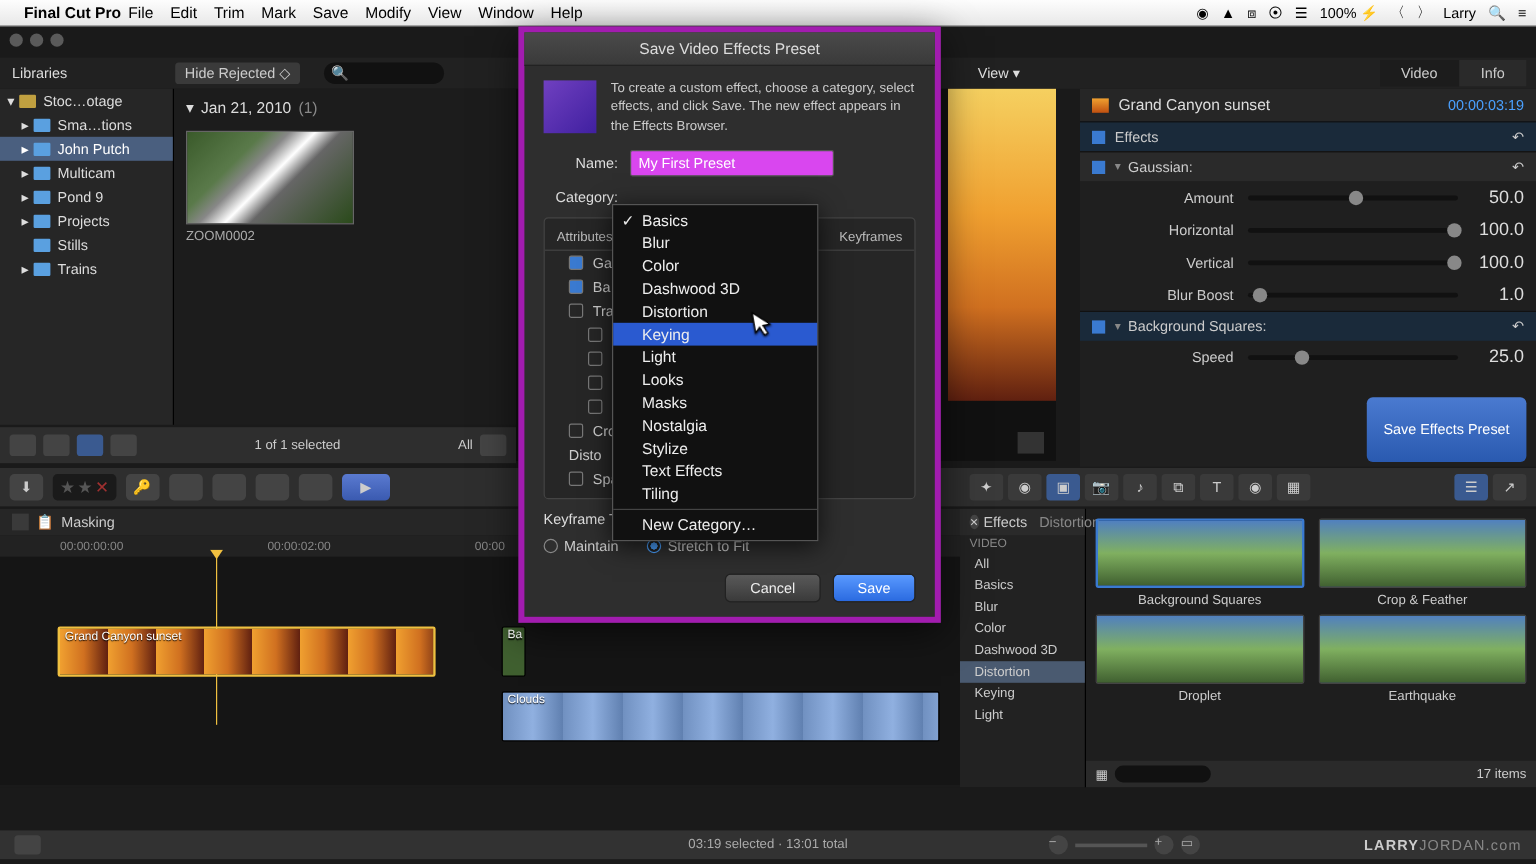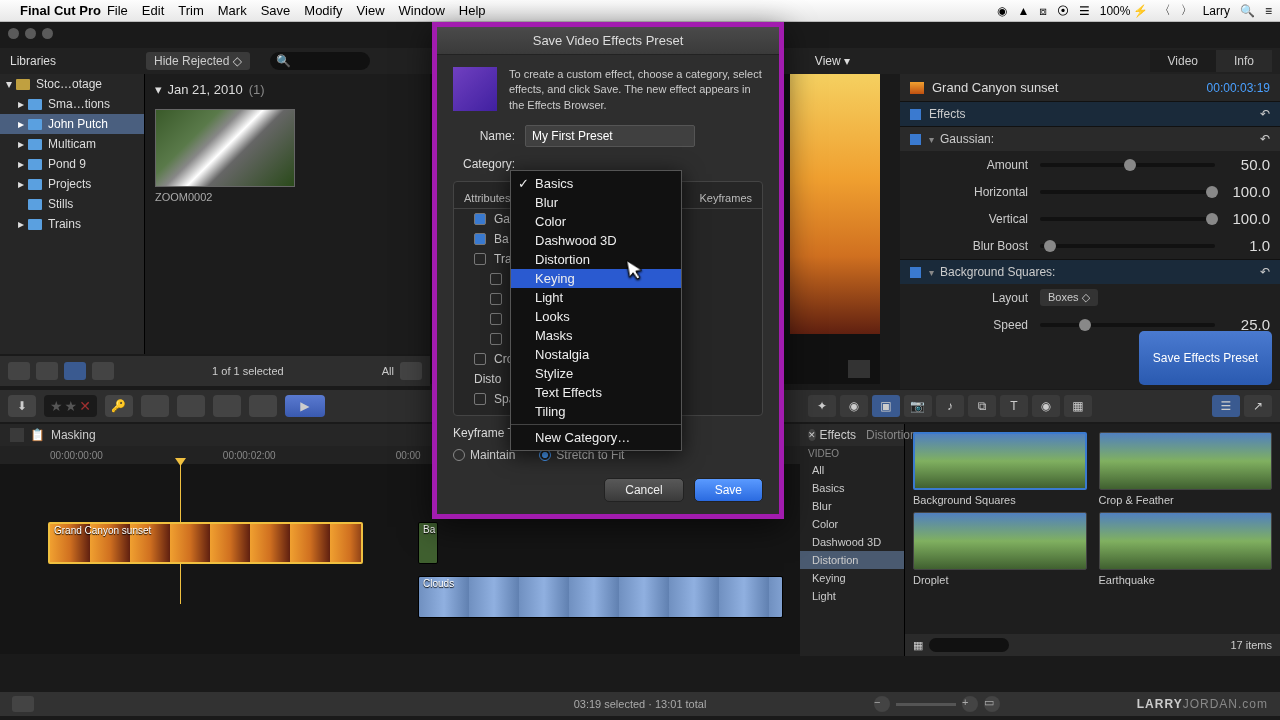--- a/index.html
+++ b/index.html
@@ -98,21 +98,21 @@
 
 
 .fx-browser { position:absolute; top:424px; left:800px; right:0; height:232px; background:#1e1e1e; display:flex; }
 .fx-side { width:105px; background:#222; border-right:1px solid #000; }
 .fx-side-hdr { padding:4px 8px; background:#2a2a2a; display:flex; align-items:center; gap:4px; font-size:12px; }
 .fx-side-hdr .x { width:12px; height:12px; background:#444; border-radius:50%; font-size:9px; display:flex; align-items:center; justify-content:center; }
 .fx-cat-grp { padding:2px 8px; font-size:10px; color:#888; }
 .fx-cat { padding:3px 8px 3px 12px; font-size:11px; color:#ccc; }
 .fx-cat.sel { background:#4a5a70; }
 .fx-grid { flex:1; padding:8px; display:grid; grid-template-columns:1fr 1fr; gap:6px 12px; align-content:start; }
-.fx-item { }
+.fx-item { text-align:center; }
 .fx-thumb { width:100%; height:58px; background:linear-gradient(#5080c0 0%,#80b060 50%,#406030 100%); border:1px solid #444; border-radius:2px; }
 .fx-thumb.sel { border:2px solid #3a7ad0; }
 .fx-name { font-size:11px; color:#ccc; padding-top:4px; }
 .fx-footer { position:absolute; bottom:0; left:105px; right:0; height:22px; background:#2a2a2a; display:flex; align-items:center; padding:0 8px; font-size:11px; }
 .fx-footer .srch { width:80px; height:14px; background:#111; border-radius:7px; margin-left:6px; }
 .fx-footer .cnt { margin-left:auto; }
 
 
 .bottombar { position:absolute; bottom:4px; left:0; right:0; height:24px; background:#323232; display:flex; align-items:center; padding:0 12px; font-size:11px; color:#aaa; }
 .bottombar .btn { width:22px; height:16px; background:#444; border-radius:3px; margin-right:8px; }
@@ -125,21 +125,21 @@
 
 
 .dialog { position:absolute; top:22px; left:432px; width:352px; background:#2e2e2e; border:5px solid #a21caf; box-shadow:0 8px 30px rgba(0,0,0,.6); z-index:50; }
 .dlg-title { text-align:center; padding:6px; background:linear-gradient(#4a4a4a,#3a3a3a); font-size:13px; color:#ddd; border-bottom:1px solid #222; }
 .dlg-body { padding:12px 16px; }
 .dlg-top { display:flex; gap:12px; margin-bottom:12px; }
 .dlg-icon { width:44px; height:44px; background:linear-gradient(135deg,#7040c0,#4020a0); }
 .dlg-desc { flex:1; font-size:11px; color:#ccc; line-height:1.4; }
 .dlg-row { display:flex; align-items:center; margin-bottom:10px; }
 .dlg-row .l { width:72px; text-align:right; padding-right:10px; font-size:12px; color:#ddd; }
-.dlg-input { flex:1; max-width:170px; height:22px; background:#404040; border:1px solid #555; color:#fff; padding:0 6px; font-size:12px; border-radius:2px; }
+.dlg-input { flex:1; max-width:170px; height:22px; background:#d946ef; border:1px solid #555; color:#fff; padding:0 6px; font-size:12px; border-radius:2px; }
 .dlg-cat-btn { flex:1; max-width:175px; }
 .dlg-attrs { background:#262626; border:1px solid #444; border-radius:4px; padding:6px 0; margin-bottom:10px; max-height:260px; overflow:hidden; }
 .dlg-attrs-hdr { display:flex; padding:4px 10px; font-size:11px; color:#bbb; border-bottom:1px solid #444; }
 .dlg-attrs-hdr .c1 { flex:1; }
 .attr-row { display:flex; align-items:center; padding:3px 10px 3px 20px; font-size:12px; }
 .attr-row .cb { width:12px; height:12px; border:1px solid #777; margin-right:8px; border-radius:2px; }
 .attr-row .cb.on { background:#3a7ad0; }
 .attr-row.sub { padding-left:36px; }
 .dlg-kf { font-size:12px; color:#ddd; margin-bottom:8px; }
 .dlg-radio { display:flex; gap:24px; margin-bottom:16px; font-size:12px; }
@@ -320,24 +320,20 @@
       </div>
       <div class="val">1.0</div>
     </div>
   <div class="insp-sec blue">
       <div class="chk"></div>
       <span class="tri">▾</span>
       <span>Background Squares:</span>
       <span style="margin-left:auto">↶</span>
     </div>
   <div class="insp-row">
-      <div class="plbl">Layout</div>
-      <div class="sel"><span>Boxes</span> ◇</div>
-    </div>
-  <div class="insp-row">
       <div class="plbl">Speed</div>
       <div class="slider">
         <div class="knob" style="left:22%"></div>
       </div>
       <div class="val">25.0</div>
     </div>
   <div class="insp-save">Save Effects Preset</div>
 </div>
 
 <div class="midbar">

